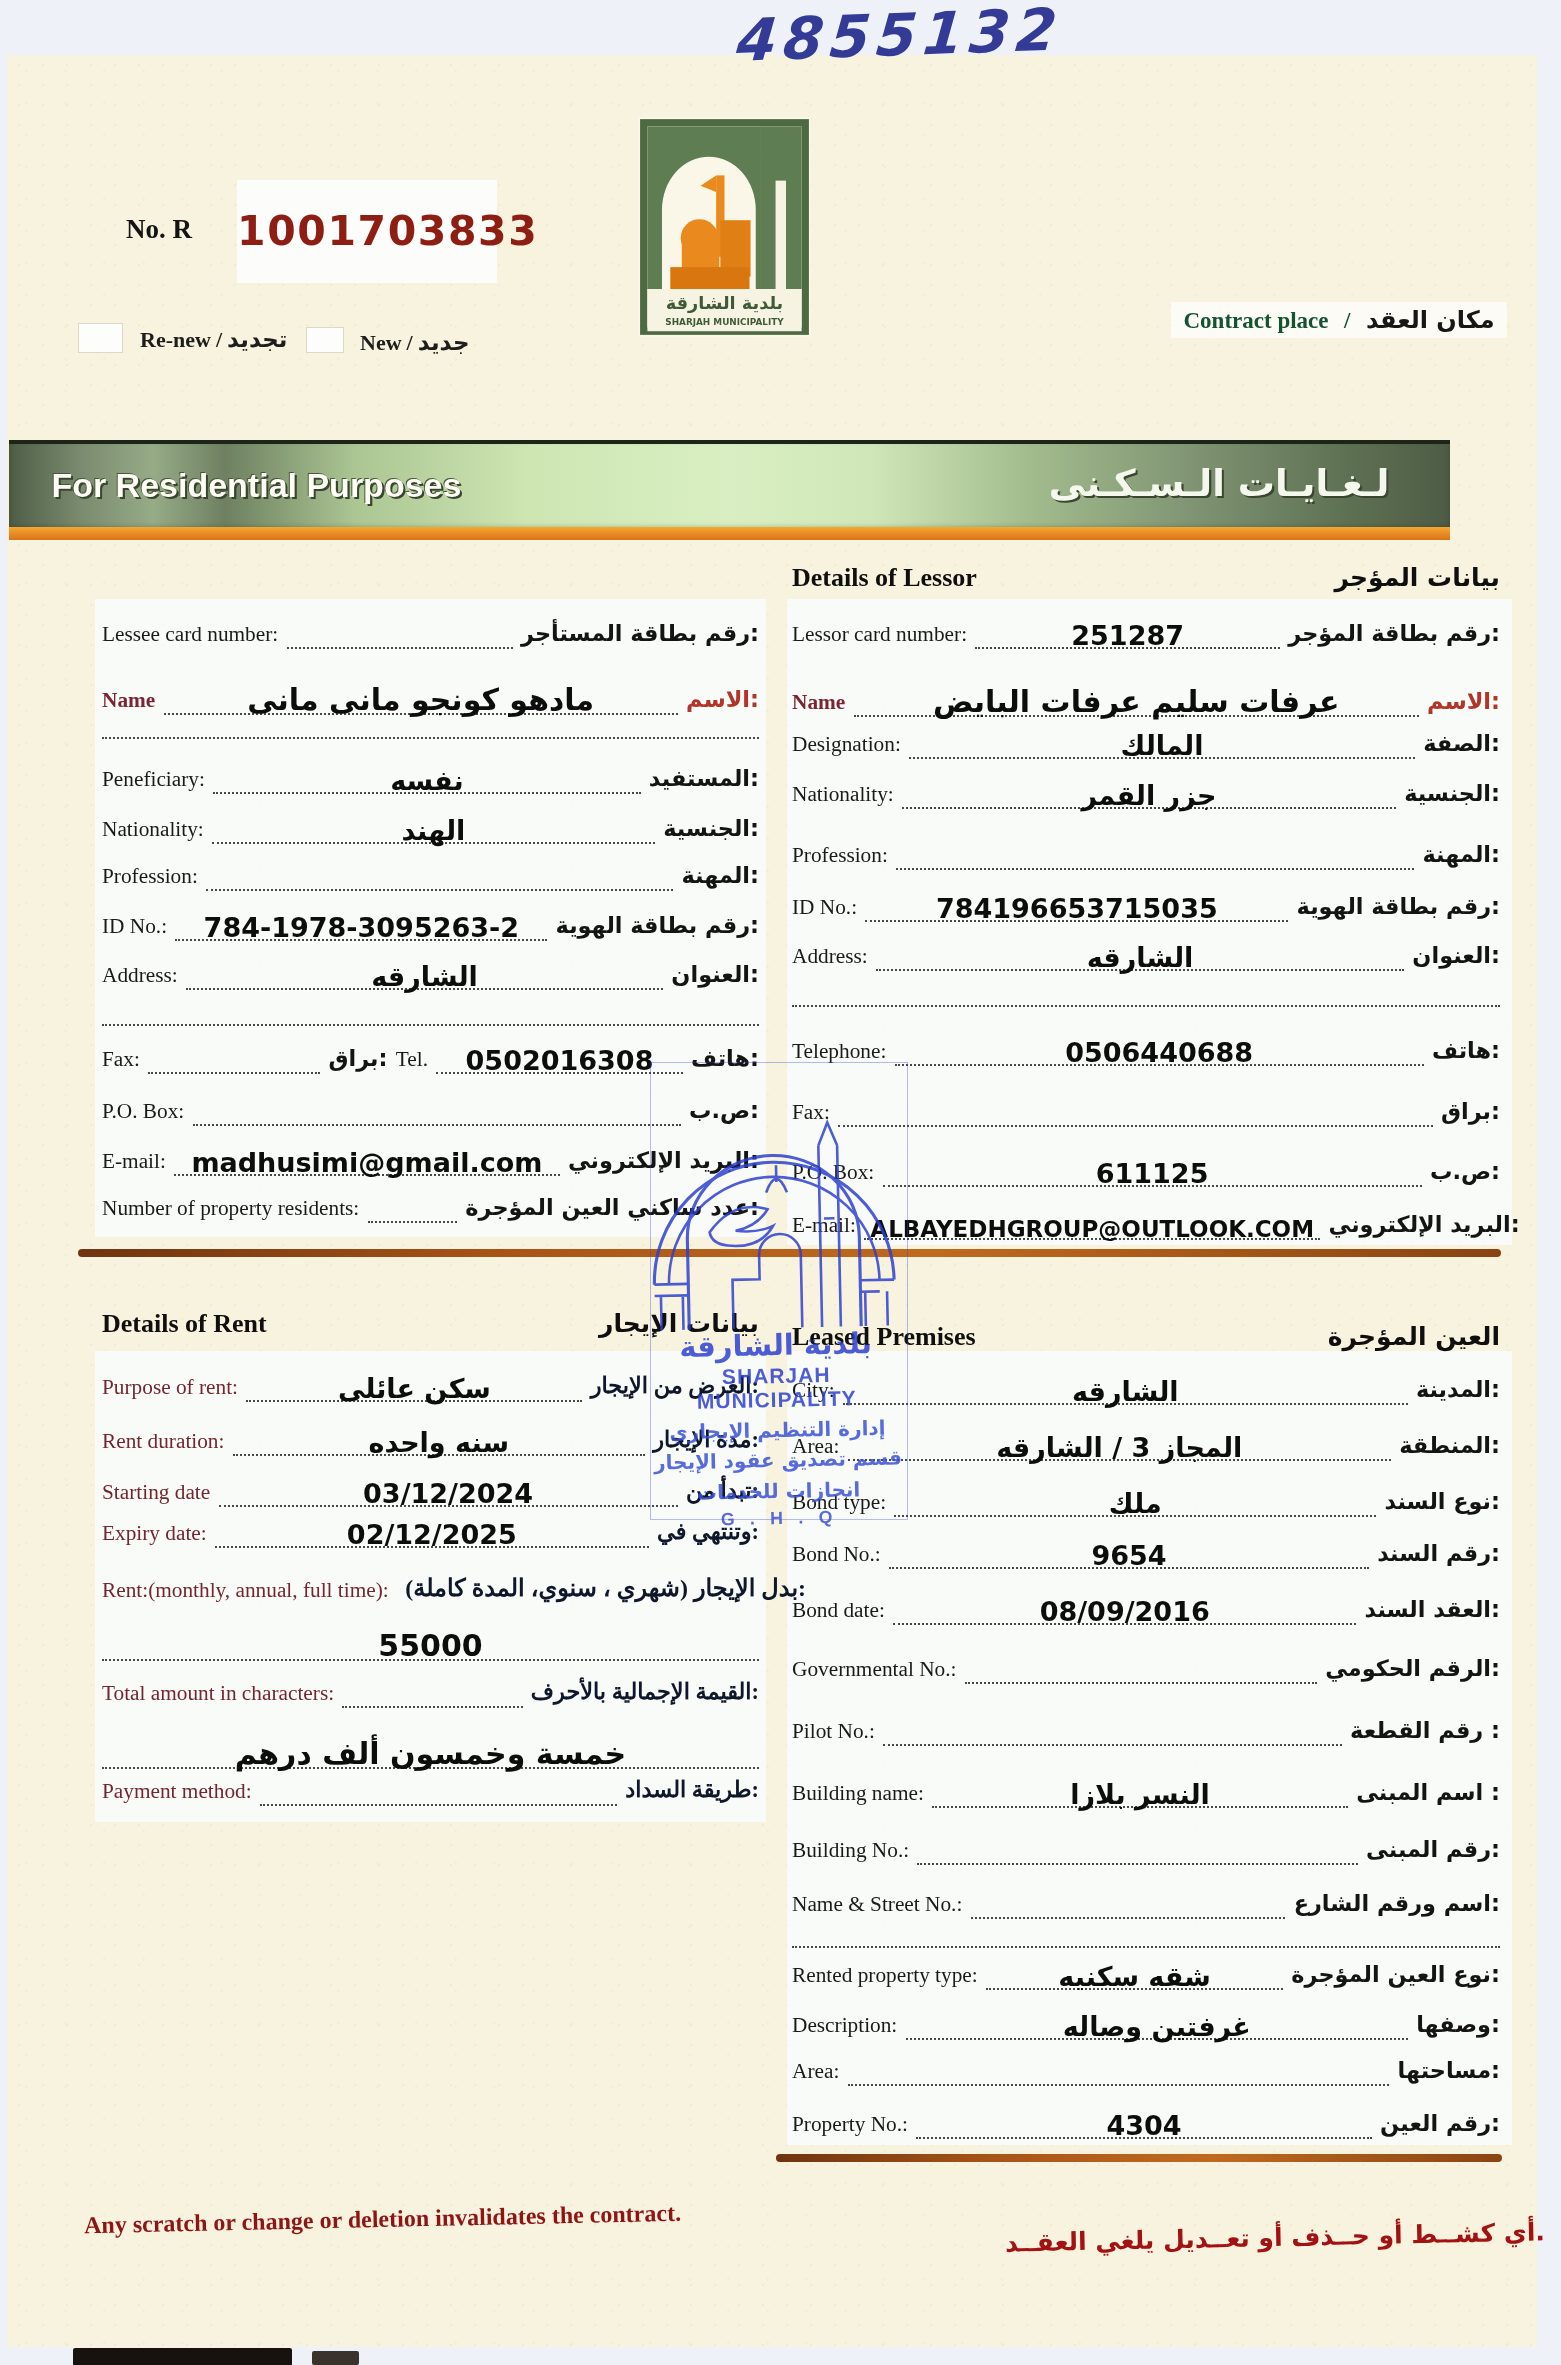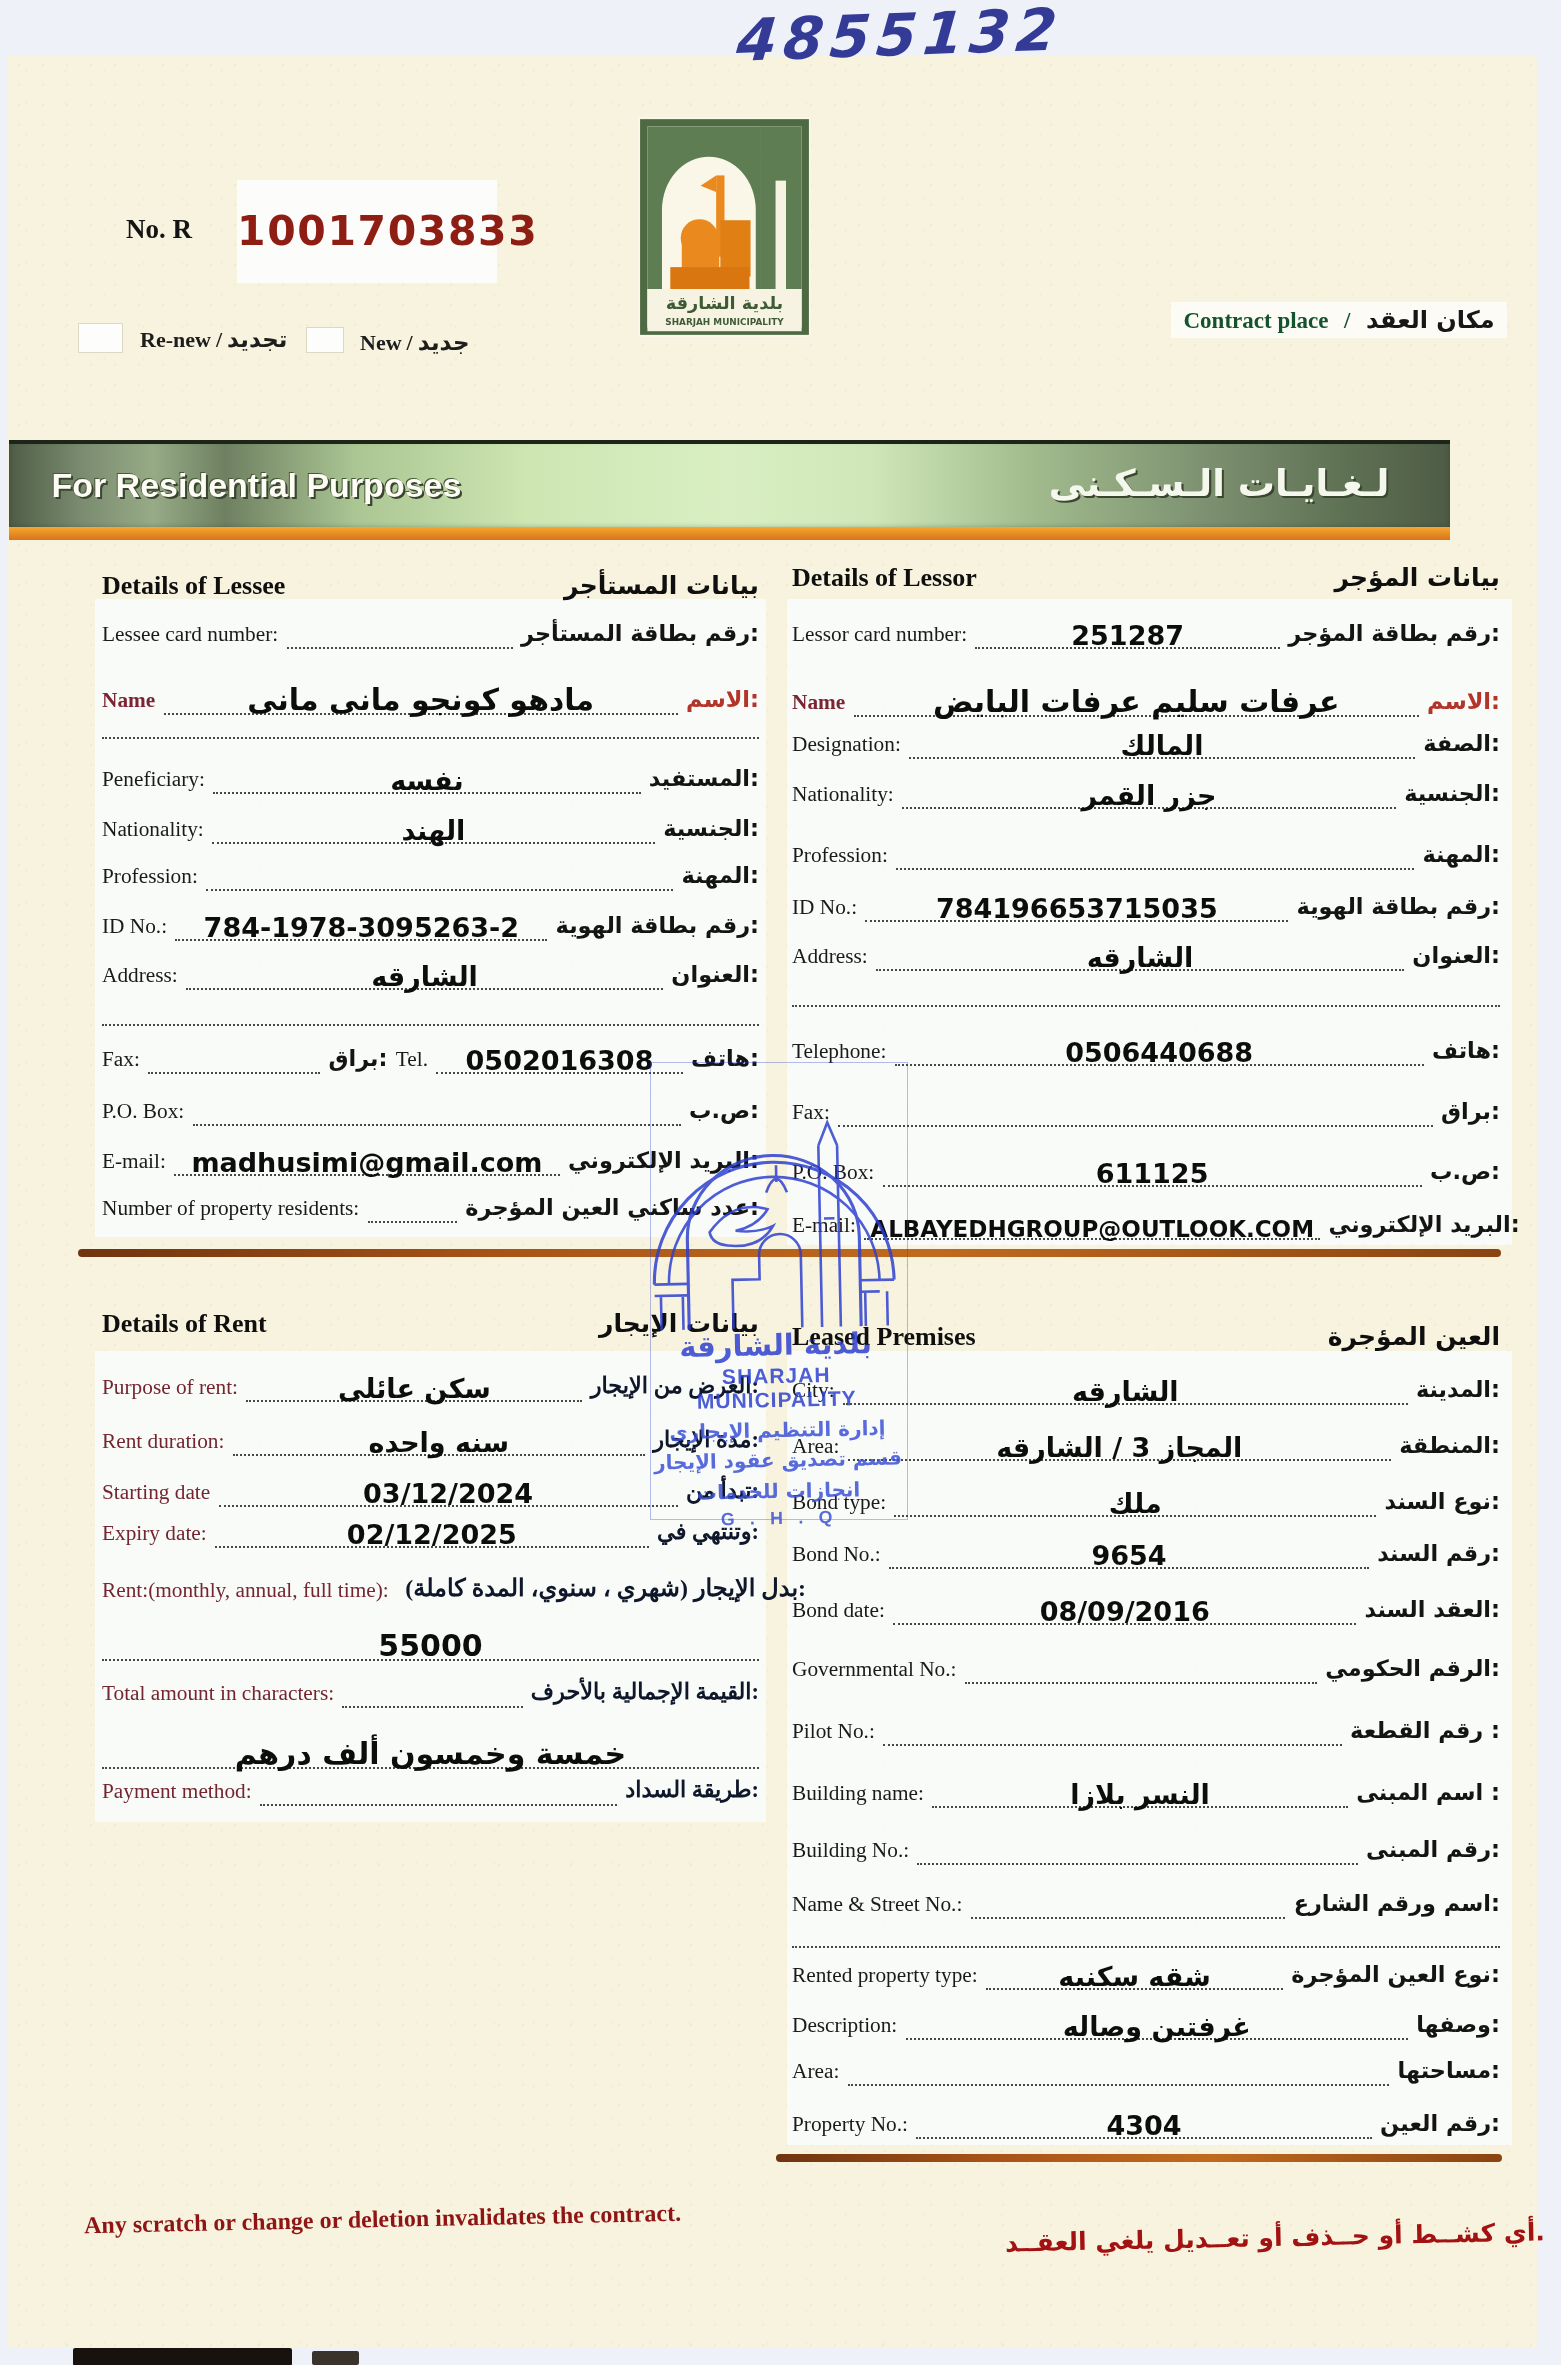--- a/index.html
+++ b/index.html
@@ -135,24 +135,20 @@
     <span class="e">/</span>
     <span class="a">جديد</span>
   </div>
 
   <div class="banner">
     <span class="en">For Residential Purposes</span>
     <span class="ar">لـغـايـات الـسـكـنى</span>
   </div>
   <div class="orange"></div>
 
-  <div class="shead" style="left:102px;top:571px;width:657px">
-    <span class="h-en">Details of Lessee</span>
-    <span class="h-ar">بيانات المستأجر</span>
-  </div>
 
   <div class="frow" style="left:102px;top:617px;width:657px;height:32px">
     <span class="en">Lessee card number:</span>
     <span class="lead">
         <span class="val"></span>
       </span>
     <span class="ar">رقم بطاقة المستأجر:</span>
   </div>
 
   <div class="frow redname" style="left:102px;top:665px;width:657px;height:50px">

